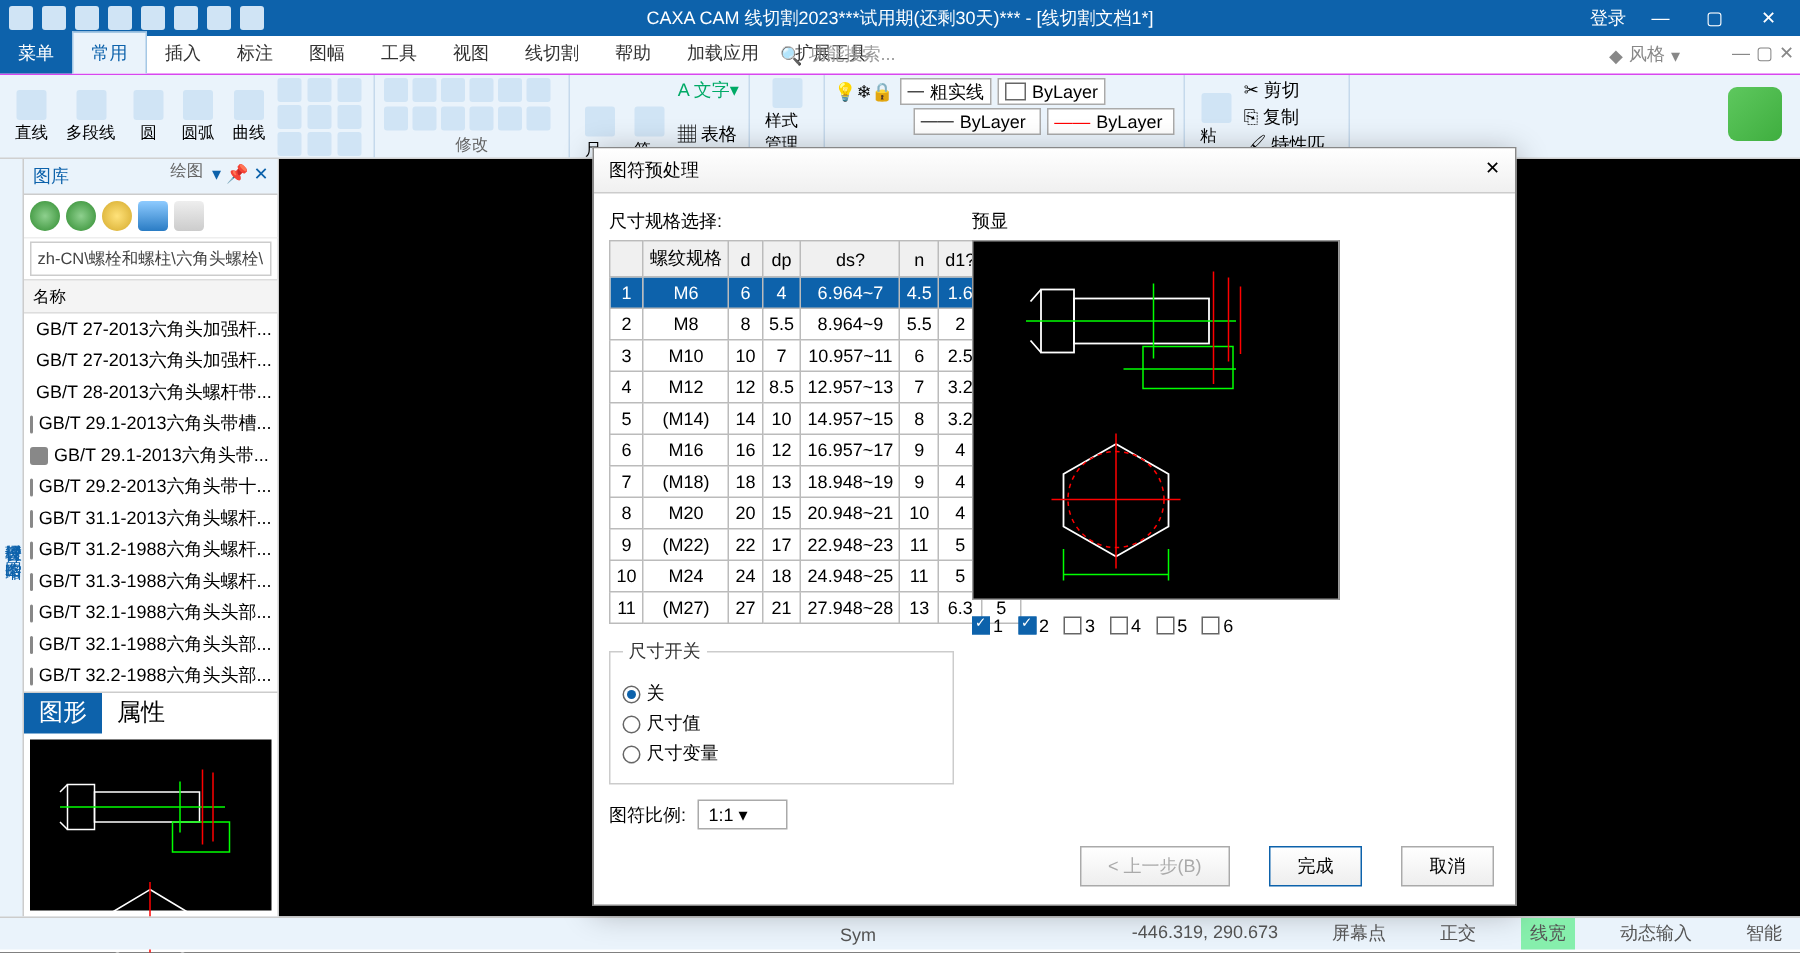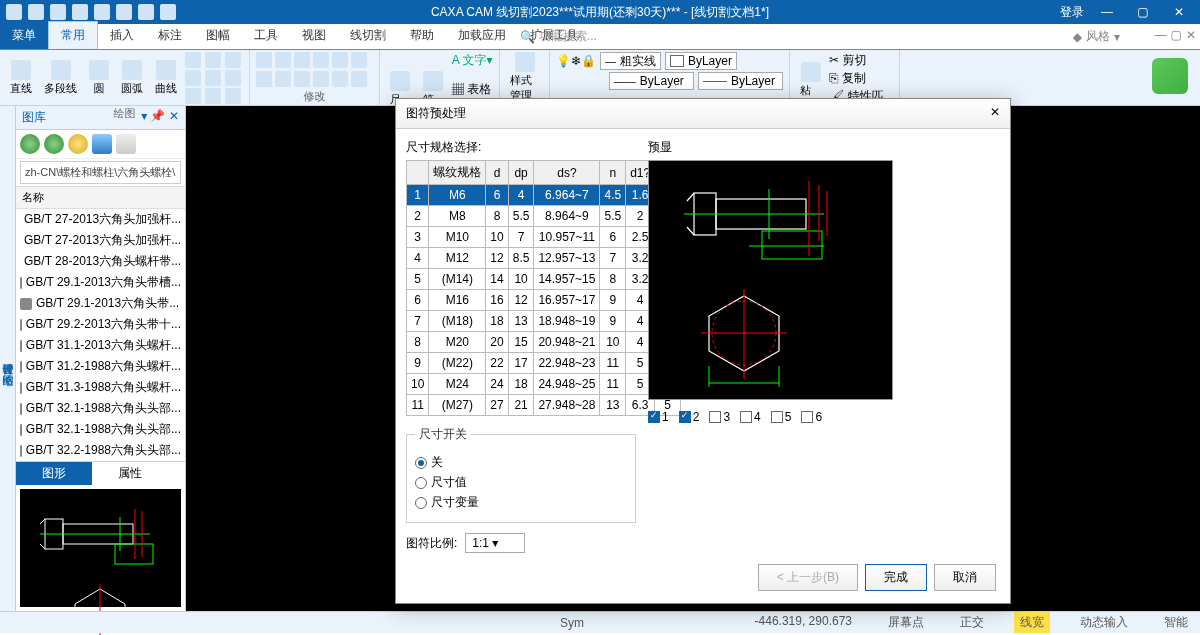--- a/index.html
+++ b/index.html
@@ -36,21 +36,21 @@
 .navico{width:20px;height:20px;border-radius:10px;background:radial-gradient(circle,#8ed08e,#2e8b2e)}
 .navico.y{background:radial-gradient(circle,#ffe27a,#d4a92a)}
 .navico.b{background:linear-gradient(#8ecbff,#2a7cc4);border-radius:3px}
 .navico.g{background:linear-gradient(#eee,#ccc);border-radius:3px}
 .libpath{padding:3px 4px;font-size:11px;border:1px solid #ccc;margin:2px 4px;color:#444}
 .liblisthead{background:#f4f4f4;padding:3px 6px;border-top:1px solid #ddd;border-bottom:1px solid #ddd;font-size:11px}
 .liblist{flex:0 0 auto;overflow:hidden}
 .librow{display:flex;align-items:center;gap:4px;padding:2px 4px;font-size:11px;white-space:nowrap;overflow:hidden}
 .librow .pi{width:12px;height:12px;background:#888;border-radius:2px}
 .libtabs{display:flex;border-top:1px solid #ccc}
-.libtab{padding:3px 26px;font-size:12px}
+.libtab{padding:3px 10px;font-size:16px}
 .libtab.active{background:#0d62ab;color:#fff}
 .libpreview{flex:1;background:#000;position:relative;margin:4px}
 .canvas{flex:1;background:#000;position:relative}
 .dialog{position:absolute;left:395px;top:98px;width:616px;height:506px;background:#fff;border:1px solid #888;box-shadow:0 4px 20px rgba(0,0,0,.3);z-index:100}
 .dlghead{background:linear-gradient(#fff,#f0f0f0);padding:6px 10px;border-bottom:1px solid #ccc;display:flex;justify-content:space-between}
 .dlgbody{display:flex;padding:10px;gap:12px}
 .dlgleft{width:230px}
 .dlgright{flex:1}
 .seclabel{font-size:12px;margin-bottom:4px}
 .spectable{border:1px solid #999;font-size:11px;width:100%;border-collapse:collapse}
@@ -63,28 +63,28 @@
 .radio{display:flex;align-items:center;gap:4px;margin:3px 0}
 .radio .dot{width:12px;height:12px;border:1px solid #666;border-radius:50%;display:flex;align-items:center;justify-content:center}
 .radio.on .dot::after{content:"";width:6px;height:6px;background:#0d62ab;border-radius:50%}
 .chkrow{display:flex;gap:10px;margin-top:10px}
 .chk{display:flex;align-items:center;gap:2px}
 .chkbox{width:12px;height:12px;border:1px solid #666}
 .chk.on .chkbox{background:#0d62ab;border-color:#0d62ab;position:relative}
 .chk.on .chkbox::after{content:"✓";color:#fff;font-size:9px;position:absolute;left:1px;top:-2px}
 .scalerow{display:flex;align-items:center;gap:8px;margin-top:10px}
 .scalesel{border:1px solid #aaa;padding:2px 6px;width:60px}
-.dlgfoot{position:absolute;bottom:12px;right:14px;display:flex;gap:7px}
+.dlgfoot{position:absolute;bottom:12px;right:14px;display:flex;gap:26px}
 .btn{border:1px solid #aaa;padding:4px 18px;background:linear-gradient(#fff,#eee);cursor:pointer}
 .btn.primary{border:1px solid #0d62ab}
 .btn.dis{color:#aaa}
 .status{height:22px;background:#eaf3fb;border-top:1px solid #ccc;display:flex;align-items:center;position:relative;font-size:11px;color:#555}
 .status .r{position:absolute;right:6px;display:flex;gap:24px}
 .status .r span{padding:2px 6px}
-.status .r .dim{background:#fde047}
+.status .r .dim{background:#86efac}
 svg{position:absolute;top:0;left:0}
 </style>
 </head>
 <body>
 
 <div class="titlebar">
   <div class="ql">
     <div class="qi"></div>
     <div class="qi"></div>
     <div class="qi"></div>

